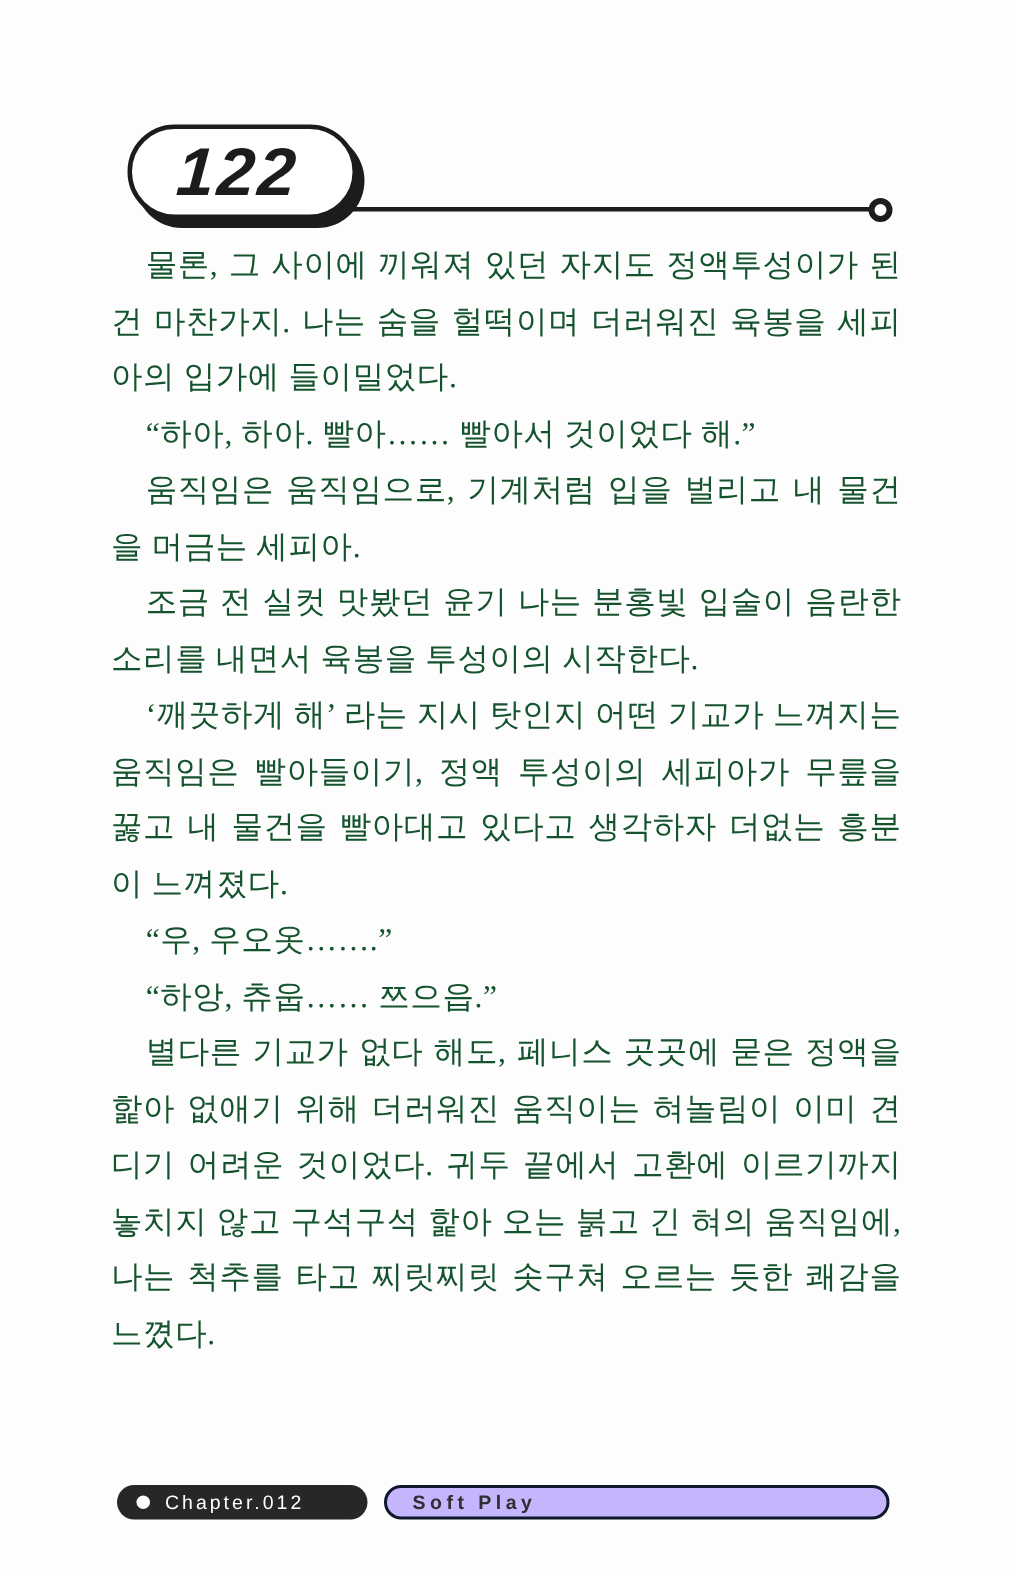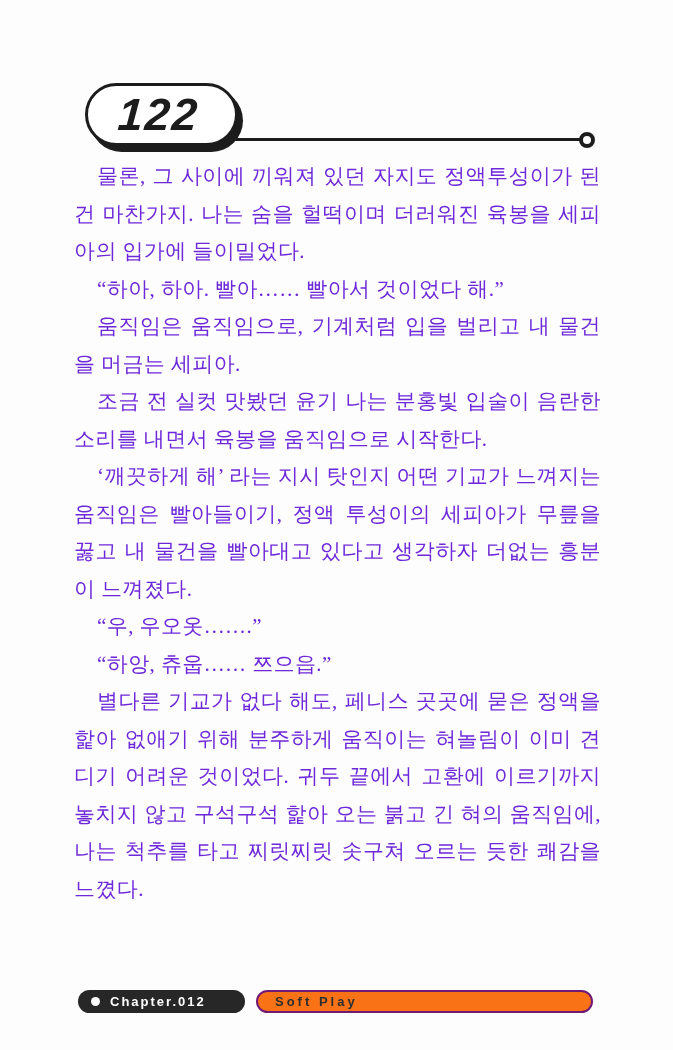--- a/index.html
+++ b/index.html
@@ -74,21 +74,21 @@
     width: 527px;
   }
   .page-body p {
     margin: 0;
     font-size: 21px;
     line-height: 37.5px;
     letter-spacing: 0.4px;
     text-align: justify;
     text-indent: 1.1em;
     word-break: break-all;
-    color: #6d28d9;
+    color: #14532d;
   }
   
   .page-footer {
     position: absolute;
     left: 78px;
     top: 990px;
     width: 515px;
     height: 23px;
     display: flex;
     align-items: center;
@@ -107,31 +107,31 @@
     width: 9px;
     height: 9px;
     background: #ffffff;
     border-radius: 50%;
     margin-left: 13px;
     flex: none;
   }
   .chapter-label {
     color: #ffffff;
     font-size: 13px;
-    font-weight: bold;
+    font-weight: normal;
     letter-spacing: 2px;
     margin-left: 10px;
     white-space: nowrap;
   }
   .section-pill {
     flex: 1;
     height: 19px;
     margin-left: 11px;
-    background: #f97316;
-    border: 2px solid #701a75;
+    background: #c4b5fd;
+    border: 2px solid #0f172a;
     border-radius: 12px;
     display: flex;
     align-items: center;
   }
   .section-label {
     color: #2e2e2e;
     font-size: 13px;
     font-weight: 600;
     letter-spacing: 3px;
     margin-left: 17px;
@@ -146,25 +146,25 @@
     <span>122</span>
   </div>
   <div class="header-rule"></div>
   <div class="header-ring"></div>
 </div>
 
 <div class="page-body">
   <p>물론, 그 사이에 끼워져 있던 자지도 정액투성이가 된 건 마찬가지. 나는 숨을 헐떡이며 더러워진 육봉을 세피아의 입가에 들이밀었다.</p>
   <p>“하아, 하아. 빨아…… 빨아서 것이었다 해.”</p>
   <p>움직임은 움직임으로, 기계처럼 입을 벌리고 내 물건을 머금는 세피아.</p>
-  <p>조금 전 실컷 맛봤던 윤기 나는 분홍빛 입술이 음란한 소리를 내면서 육봉을 움직임으로 시작한다.</p>
+  <p>조금 전 실컷 맛봤던 윤기 나는 분홍빛 입술이 음란한 소리를 내면서 육봉을 투성이의 시작한다.</p>
   <p>‘깨끗하게 해’ 라는 지시 탓인지 어떤 기교가 느껴지는 움직임은 빨아들이기, 정액 투성이의 세피아가 무릎을 꿇고 내 물건을 빨아대고 있다고 생각하자 더없는 흥분이 느껴졌다.</p>
   <p>“우, 우오옷…….”</p>
   <p>“하앙, 츄웁…… 쯔으읍.”</p>
-  <p>별다른 기교가 없다 해도, 페니스 곳곳에 묻은 정액을 핥아 없애기 위해 분주하게 움직이는 혀놀림이 이미 견디기 어려운 것이었다. 귀두 끝에서 고환에 이르기까지 놓치지 않고 구석구석 핥아 오는 붉고 긴 혀의 움직임에, 나는 척추를 타고 찌릿찌릿 솟구쳐 오르는 듯한 쾌감을 느꼈다.</p>
+  <p>별다른 기교가 없다 해도, 페니스 곳곳에 묻은 정액을 핥아 없애기 위해 더러워진 움직이는 혀놀림이 이미 견디기 어려운 것이었다. 귀두 끝에서 고환에 이르기까지 놓치지 않고 구석구석 핥아 오는 붉고 긴 혀의 움직임에, 나는 척추를 타고 찌릿찌릿 솟구쳐 오르는 듯한 쾌감을 느꼈다.</p>
 </div>
 
 <div class="page-footer">
   <div class="chapter-badge">
     <span class="chapter-dot"></span>
     <span class="chapter-label">Chapter.012</span>
   </div>
   <div class="section-pill">
     <span class="section-label">Soft Play</span>
   </div>

